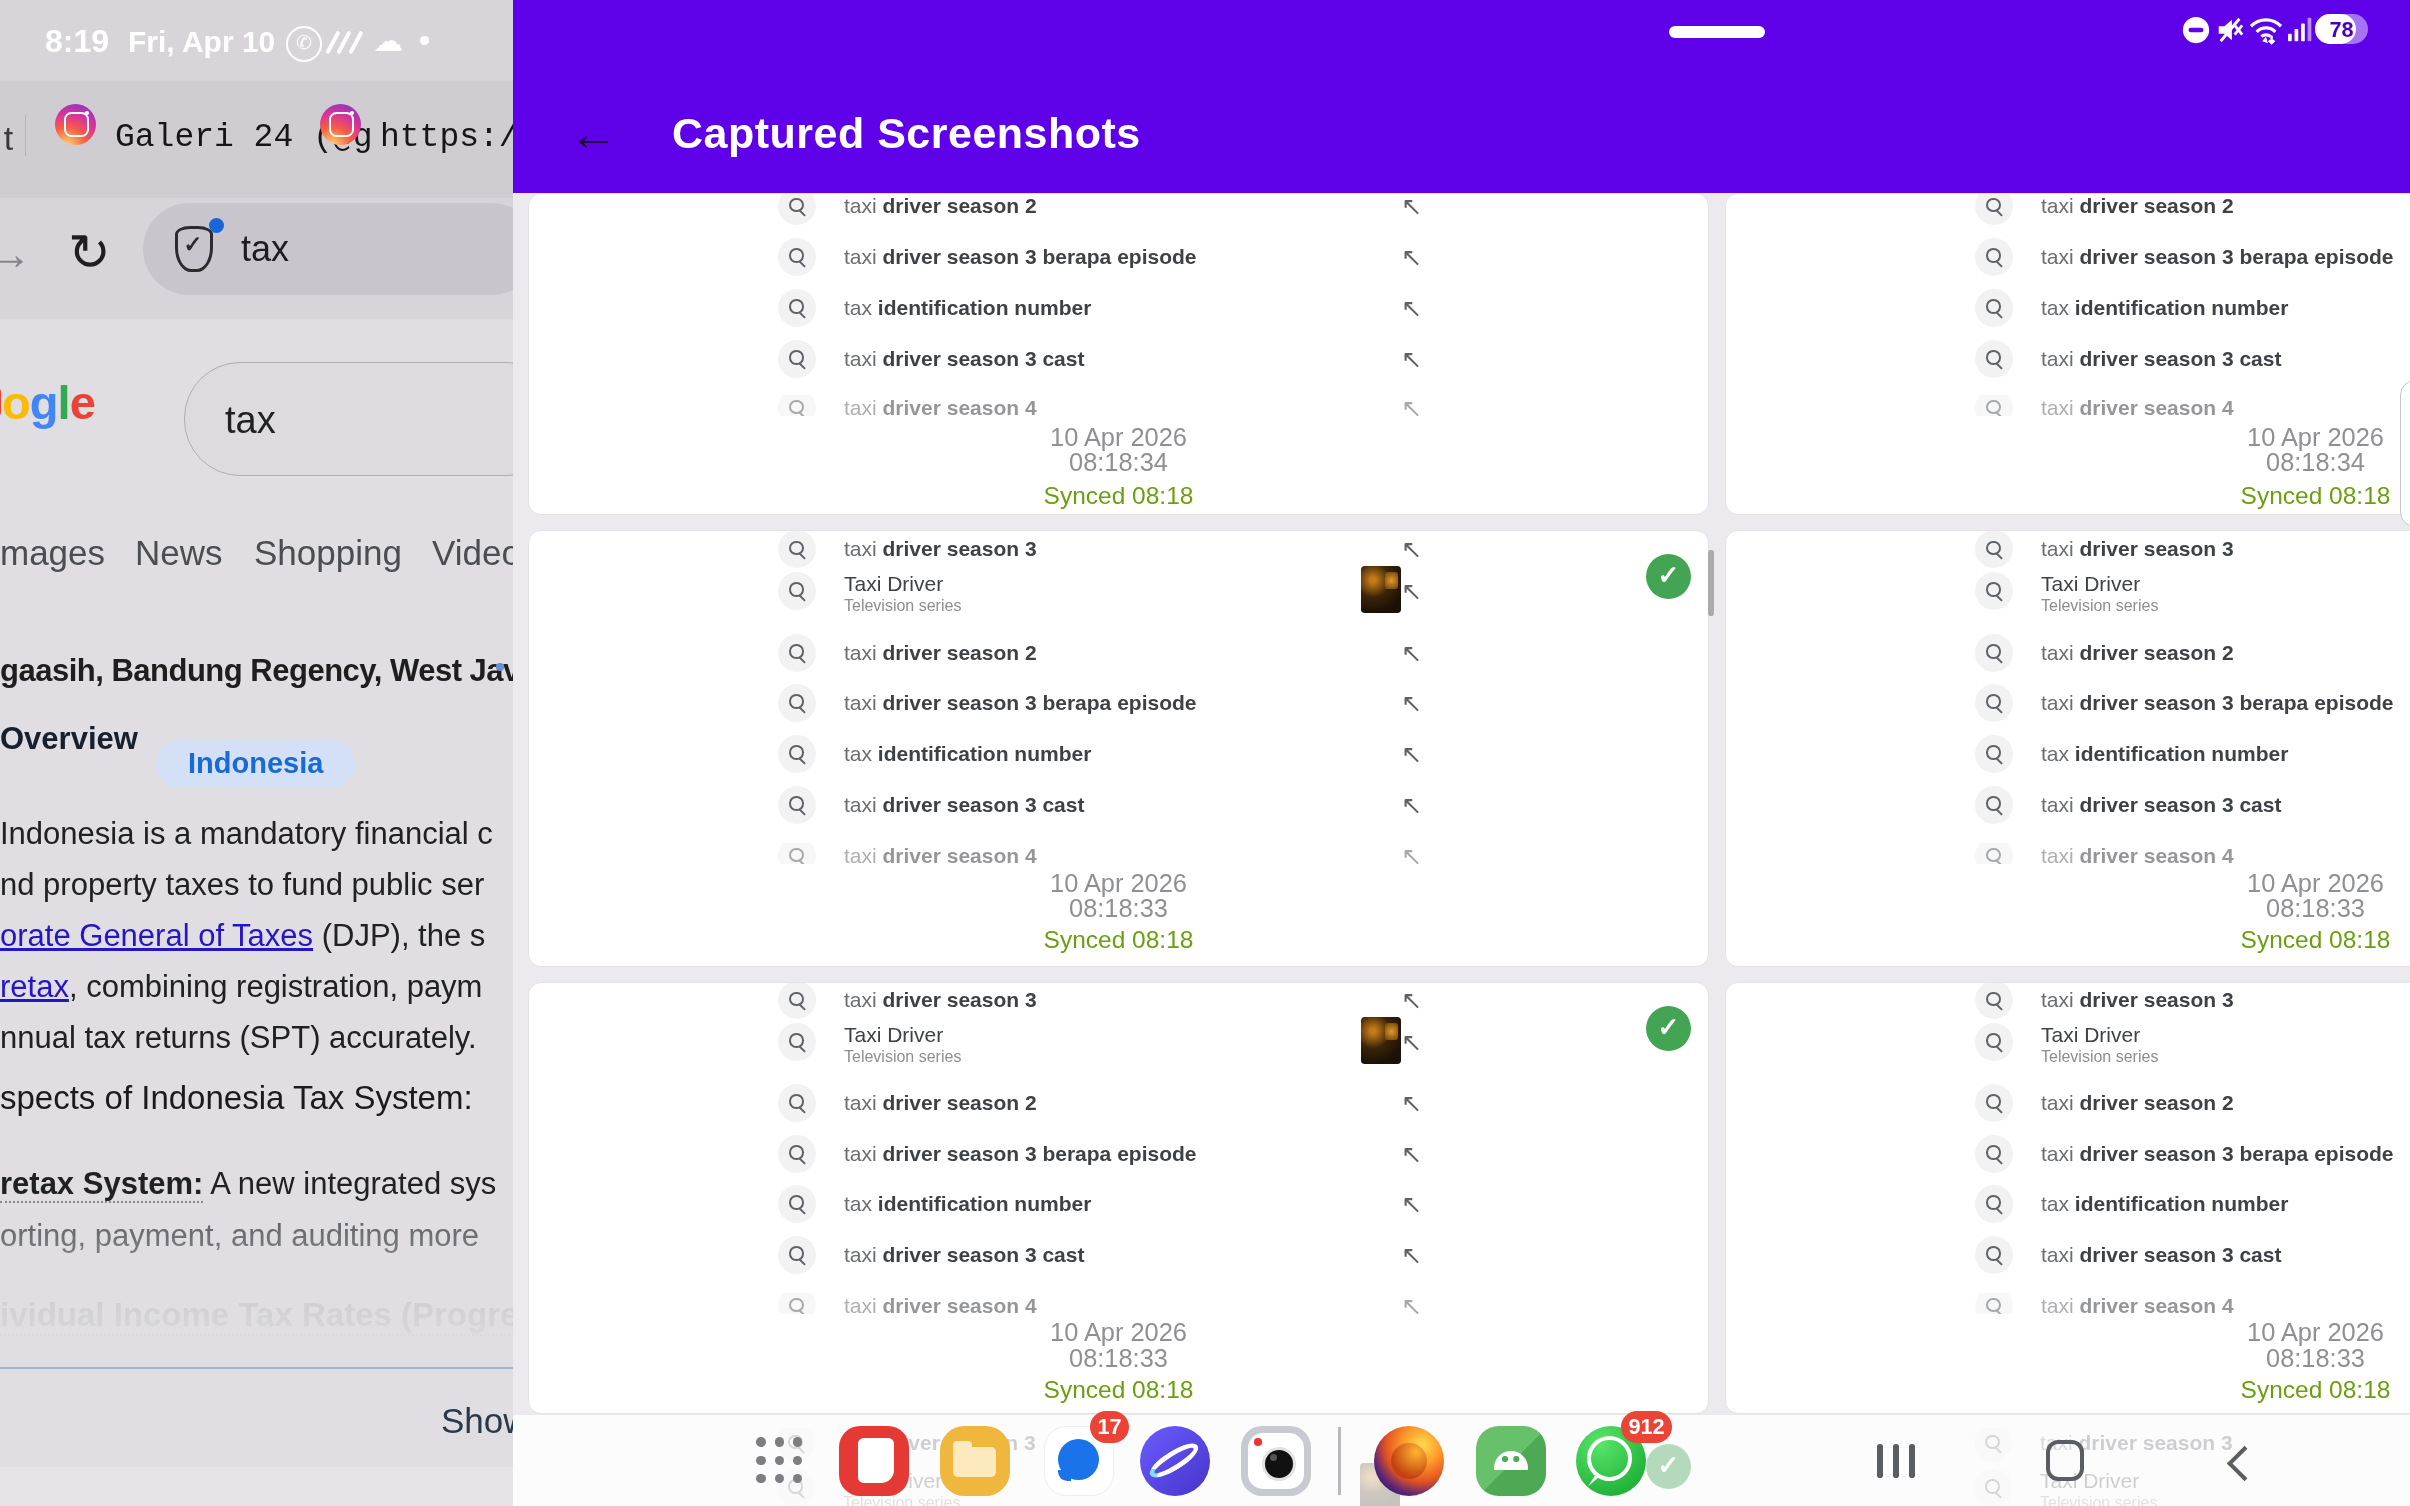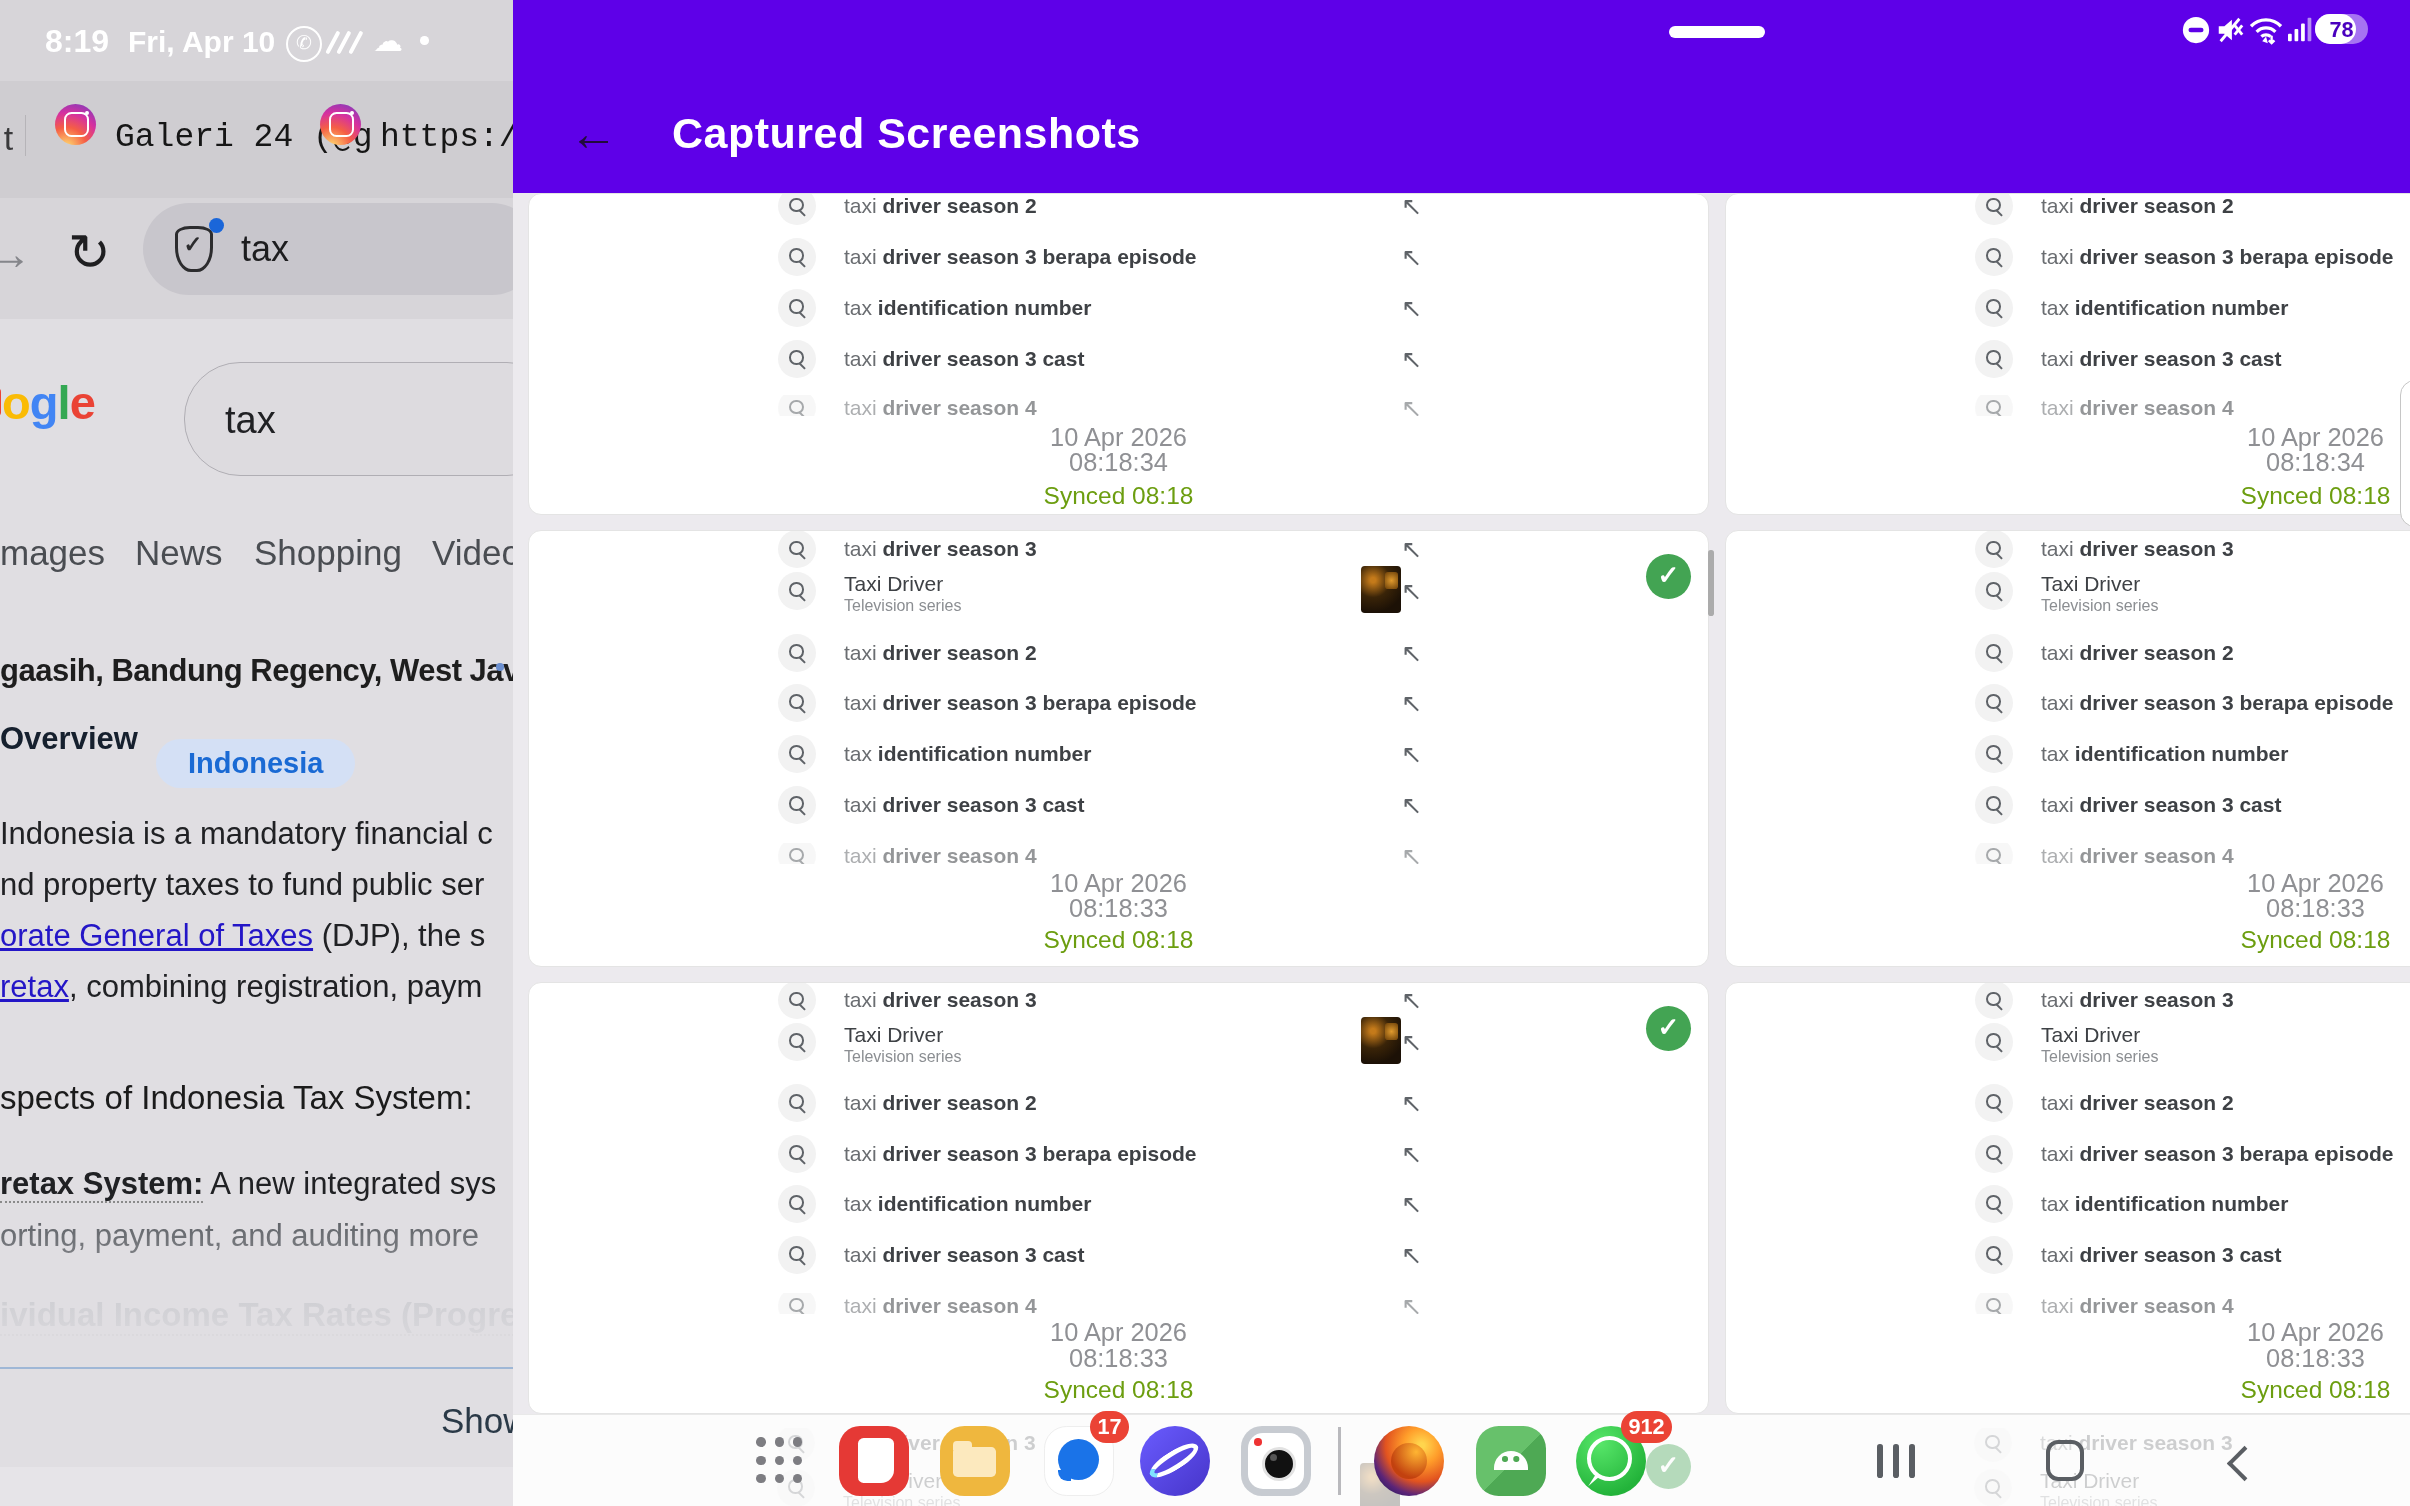--- a/index.html
+++ b/index.html
@@ -205,20 +205,21 @@
     <span class="abs overview">Overview</span>
     <div class="abs chip">
         <span>Indonesia</span>
       </div>
 
     <div class="abs para" id="para">
         <div>Indonesia is a mandatory financial c</div>
         <div>nd property taxes to fund public ser</div>
         <div><a href="#">orate General of Taxes</a> (DJP), the s</div>
         <div><a href="#">retax</a>, combining registration, paym</div>
+        <div>nnual tax returns (SPT) accurately.</div>
       </div>
 
     <span class="abs sec-heading">spects of Indonesia Tax System:</span>
     <div class="abs pretax"><b>retax System:</b><span> A new integrated sys</span></div>
     <div class="abs pretax2">orting, payment, and auditing more</div>
     <span class="abs faded-h">ividual Income Tax Rates (Progre</span>
     <div class="abs fade-ov"></div>
     <div class="abs blue-div"></div>
     <span class="abs show-more">Show</span>
     <div class="abs lp-bottom"></div>

